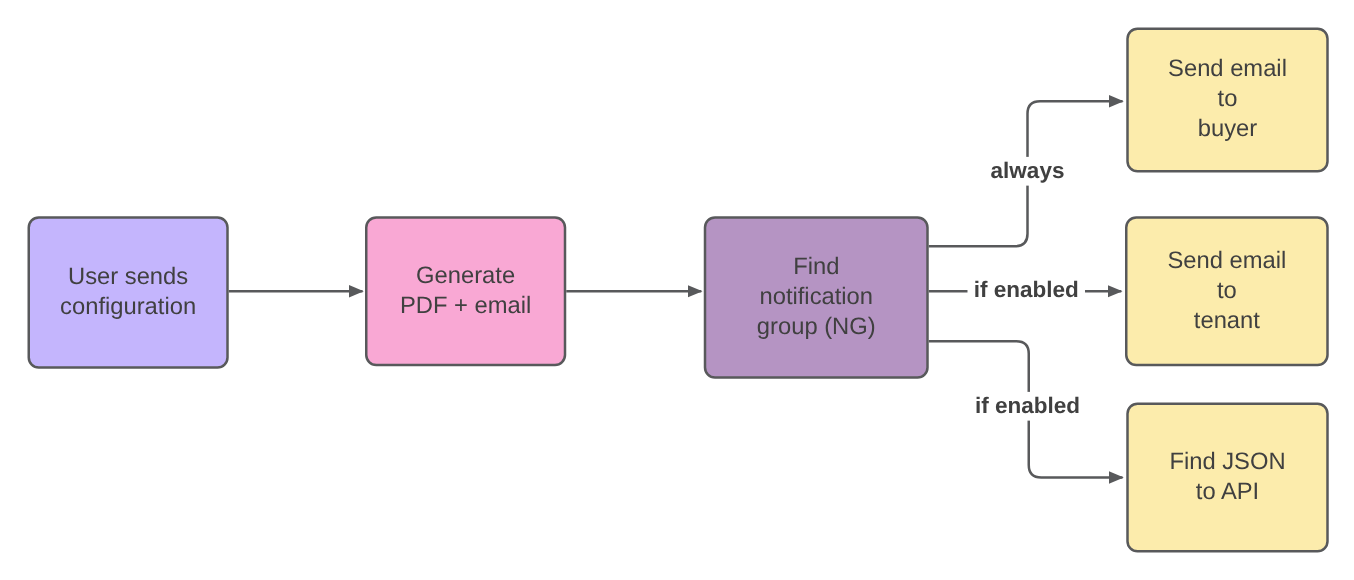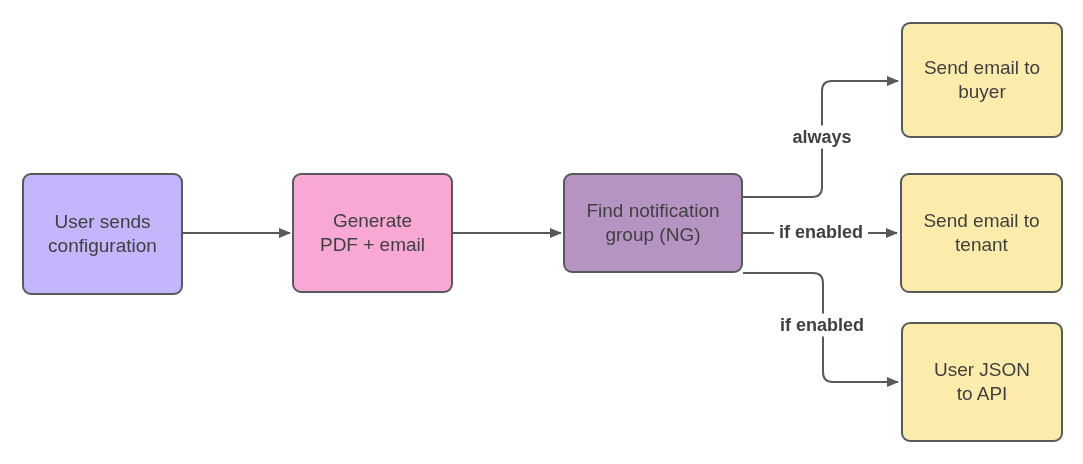--- a/index.html
+++ b/index.html
@@ -28,30 +28,30 @@
     border: 2.5px solid #58595B;
     border-radius: 9px;
     display: flex;
     align-items: center;
     justify-content: center;
     text-align: center;
     font-size: 19px;
     line-height: 1.26;
     color: #404040;
     white-space: pre-line;
-    padding: 6px 12px;
+    padding: 6px 24px;
   }
   .fill-blue   { background: #c4b5fd; }
   .fill-green  { background: #f9a8d4; }
   .fill-purple { background: #B594C3; }
   .fill-yellow { background: #FCECAC; }
 
   #node-user-config   { left: 22px;  top: 173px; width: 161px; height: 122px; }
   #node-generate-pdf  { left: 292px; top: 173px; width: 161px; height: 120px; }
-  #node-find-ng       { left: 563px; top: 173px; width: 180px; height: 100px; }
+  #node-find-ng       { left: 563px; top: 173px; width: 180px; height: 130px; }
   #node-email-buyer   { left: 901px; top: 22px;  width: 162px; height: 116px; }
   #node-email-tenant  { left: 900px; top: 173px; width: 163px; height: 120px; }
   #node-json-api      { left: 901px; top: 322px; width: 162px; height: 120px; }
 
   .edge-label {
     position: absolute;
     transform: translate(-50%, -50%);
     background: #ffffff;
     padding: 1px 5px;
     font-size: 18px;
@@ -100,21 +100,21 @@
     <span>Send email to
 buyer</span>
   </div>
 
   <div class="node fill-yellow" id="node-email-tenant">
     <span>Send email to
 tenant</span>
   </div>
 
   <div class="node fill-yellow" id="node-json-api">
-    <span>User JSON
+    <span>Find JSON
 to API</span>
   </div>
 
   <div class="edge-label" id="label-always">always</div>
   <div class="edge-label" id="label-if-enabled-mid">if enabled</div>
   <div class="edge-label" id="label-if-enabled-bot">if enabled</div>
 
 </div>
 
 </body></html>

